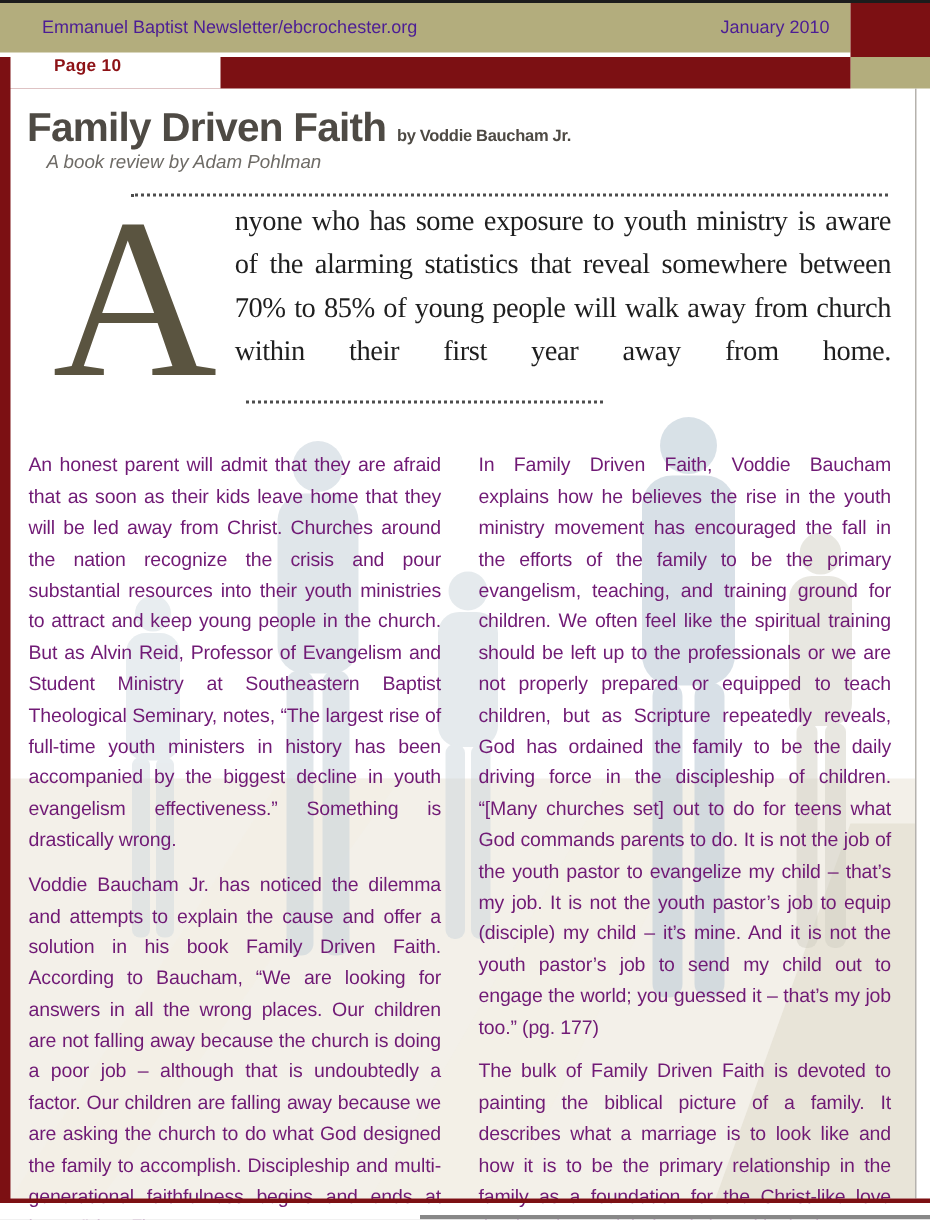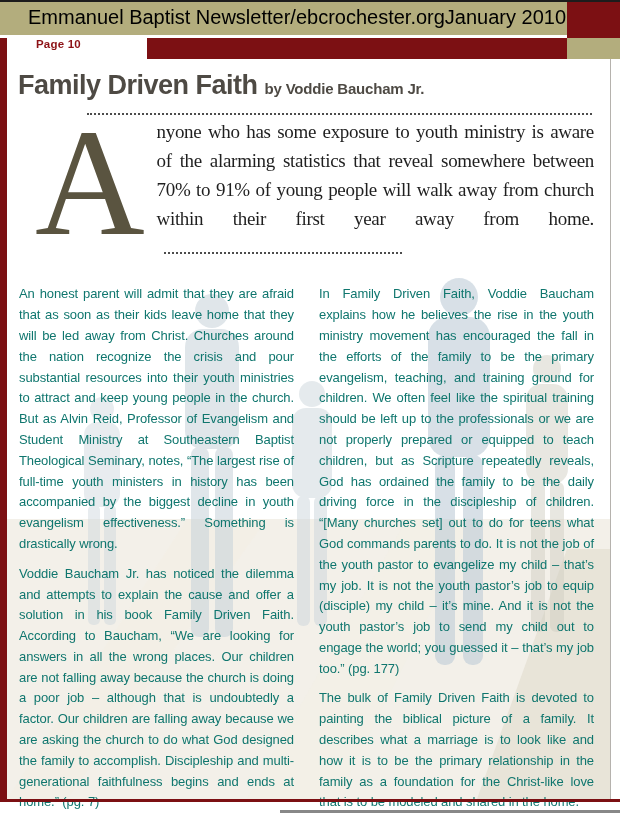--- a/index.html
+++ b/index.html
@@ -9,21 +9,21 @@
     margin:0 auto;box-sizing:border-box;
   }
   .top-edge{position:absolute;left:0;top:0;width:620px;height:2px;background:#1c1c1c;z-index:6;}
   
   .header-band{
     position:absolute;left:0;top:0;width:567px;height:35px;background:#b3ad7d;
     display:flex;align-items:center;justify-content:space-between;
     padding:0 14px 0 28px;box-sizing:border-box;z-index:5;
   }
   .header-band .nl-title,.header-band .nl-date{
-    font-size:20px;color:#000000;letter-spacing:0;white-space:nowrap;
+    font-size:12px;color:#4c1d95;letter-spacing:0;white-space:nowrap;
   }
   .corner-red{position:absolute;left:567px;top:0;width:53px;height:38px;background:#7c1013;z-index:5;}
   .corner-khaki{position:absolute;left:567px;top:38px;width:53px;height:21px;background:#b3ad7d;z-index:5;}
   
   .page-bar{position:absolute;left:0;top:38px;width:567px;height:21px;background:#7c1013;z-index:5;}
   .page-label-box{
     position:absolute;left:6px;top:0;width:141px;height:21px;background:#ffffff;
     display:flex;align-items:flex-start;padding-left:30px;box-sizing:border-box;
   }
   .page-label-box span{font-size:11.5px;font-weight:bold;color:#8d1216;letter-spacing:.2px;}
@@ -33,37 +33,37 @@
   .bottom-red-rule{position:absolute;left:0;top:799px;width:620px;height:3px;background:#7c1013;z-index:5;}
   .bottom-dark-edge{position:absolute;left:280px;top:810px;width:340px;height:3px;background:#555;opacity:.7;z-index:5;}
   
   .content{position:absolute;left:7px;top:59px;width:603px;height:740px;background:transparent;z-index:1;}
   .watermark{position:absolute;left:0;top:160px;width:603px;height:580px;z-index:0;pointer-events:none;}
   .flow{position:relative;z-index:1;padding:10px 14px 0 6px;box-sizing:border-box;}
   .article-title{
     margin:2px 0 0 5px;font-size:27px;font-weight:bold;color:#4e4a44;
     letter-spacing:-.5px;line-height:1.05;
   }
-  .article-title .byline{font-size:15px;letter-spacing:-.2px;}
+  .article-title .byline{font-size:11px;letter-spacing:-.2px;}
   .subtitle{margin:2px 0 0 18px;font-style:italic;font-size:12.5px;color:#6e6b66;}
   .intro{
     position:relative;margin:18px 2px 0 22px;
     font-family:"Liberation Serif",serif;font-size:19px;line-height:29px;
     color:#1f1f1f;text-align:justify;letter-spacing:-.3px;
   }
   .dot-top{position:absolute;top:-4px;left:52px;right:2px;border-top:2px dotted #4c4c4c;}
   .dropcap{
     float:left;font-family:"Liberation Serif",serif;font-size:152px;line-height:.79;
     color:#5a5440;margin:6px 12px 0 0;font-weight:normal;
   }
   .dot-tail{display:inline-block;width:238px;height:5px;border-bottom:2px dotted #4c4c4c;margin-left:8px;}
   .cols{display:flex;gap:25px;margin:22px 2px 0 6px;}
   .col{flex:1;min-width:0;}
   .col p{
-    margin:0 0 9px 0;font-size:13px;line-height:20.8px;color:#0f766e;
+    margin:0 0 9px 0;font-size:13px;line-height:20.8px;color:#701a75;
     text-align:justify;letter-spacing:-.1px;
   }
 </style>
 </head>
 <body>
 
 <div class="page">
 
   <div class="top-edge"></div>
 
@@ -121,24 +121,25 @@
       <g fill="#cdd7dd" opacity="0.45">
         <circle cx="95" cy="190" r="12"></circle>
         <rect x="77" y="203" width="36" height="85" rx="13"></rect>
         <rect x="81" y="286" width="12" height="120" rx="5"></rect>
         <rect x="97" y="286" width="12" height="120" rx="5"></rect>
       </g>
     </svg>
 
     <div class="flow">
       <h1 class="article-title"><span>Family Driven Faith</span> <span class="byline">by Voddie Baucham Jr.</span></h1>
+      <div class="subtitle">A book review by Adam Pohlman</div>
 
       <div class="intro">
         <div class="dot-top"></div>
-        <span class="dropcap">A</span><span>nyone who has some exposure to youth ministry is aware of the alarming statistics that reveal somewhere between 70% to 91% of young people will walk away from church within their first year away from home.</span><span class="dot-tail"></span>
+        <span class="dropcap">A</span><span>nyone who has some exposure to youth ministry is aware of the alarming statistics that reveal somewhere between 70% to 85% of young people will walk away from church within their first year away from home.</span><span class="dot-tail"></span>
       </div>
 
       <div class="cols">
         <div class="col">
           <p>An honest parent will admit that they are afraid that as soon as their kids leave home that they will be led away from Christ.  Churches around the nation recognize the crisis and pour substantial resources into their youth ministries to attract and keep young people in the church.  But as Alvin Reid, Professor of Evangelism and Student Ministry at Southeastern Baptist Theological Seminary, notes, “The largest rise of full-time youth ministers in history has been accompanied by the biggest decline in youth evangelism effectiveness.”  Something is drastically wrong.</p>
           <p>Voddie Baucham Jr. has noticed the dilemma and attempts to explain the cause and offer a solution in his book Family Driven Faith.  According to Baucham, “We are looking for answers in all the wrong places.  Our children are not falling away because the church is doing a poor job – although that is undoubtedly a factor.  Our children are falling away because we are asking the church to do what God designed the family to accomplish.  Discipleship and multi-generational faithfulness begins and ends at home.” (pg. 7)</p>
         </div>
         <div class="col">
           <p>In Family Driven Faith, Voddie Baucham explains how he believes the rise in the youth ministry movement has encouraged the fall in the efforts of the family to be the primary evangelism, teaching, and training ground for children.  We often feel like the spiritual training should be left up to the professionals or we are not properly prepared or equipped to teach children, but as Scripture repeatedly reveals, God has ordained the family to be the daily driving force in the discipleship of children.  “[Many churches set] out to do for teens what God commands parents to do.  It is not the job of the youth pastor to evangelize my child – that’s my job.  It is not the youth pastor’s job to equip (disciple) my child – it’s mine.  And it is not the youth pastor’s job to send my child out to engage the world; you guessed it – that’s my job too.”  (pg. 177)</p>
           <p>The bulk of Family Driven Faith is devoted to painting the biblical picture of a family.  It describes what a marriage is to look like and how it is to be the primary relationship in the family as a foundation for the Christ-like love that is to be modeled and shared in the home.</p>

